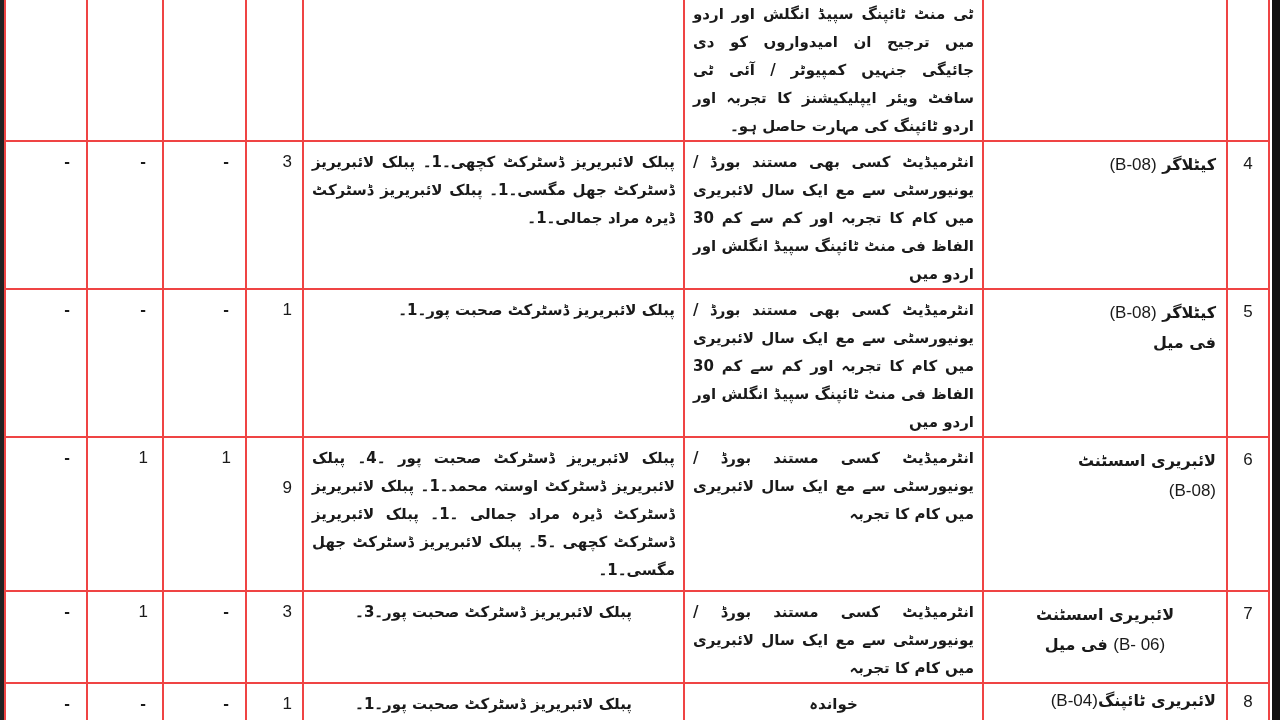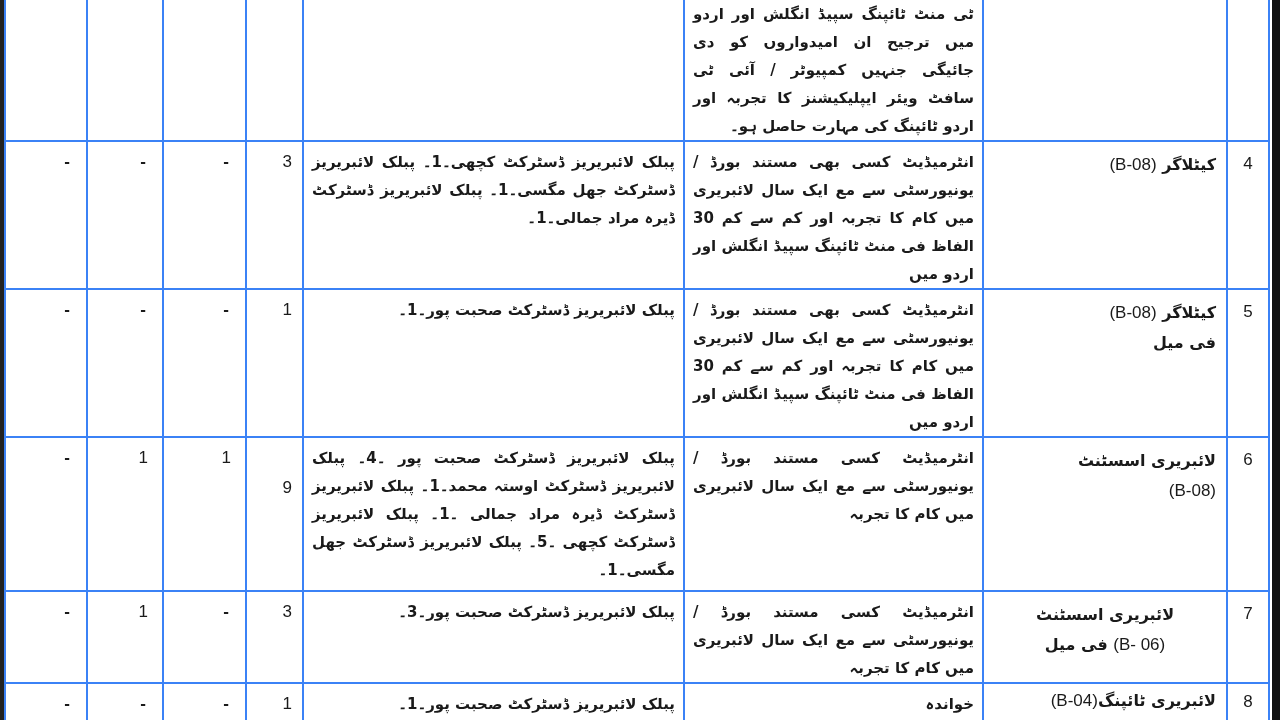--- a/index.html
+++ b/index.html
@@ -1,27 +1,27 @@
 <!DOCTYPE html>
 <html><head>
 <meta charset="utf-8">
 <style>
   html, body { margin:0; padding:0; background:#ffffff; }
   body { width:1280px; height:720px; overflow:hidden; position:relative;
          font-family:"DejaVu Sans", sans-serif; color:#1a1a1a; }
   .page-edge-left { position:absolute; left:0; top:0; width:5px; height:720px; background:#222; }
   .page-edge-right { position:absolute; right:0; top:0; width:8px; height:720px; background:#111; }
   table.jobs { position:absolute; left:4px; top:-2px; width:1264px; border-collapse:collapse; table-layout:fixed; }
-  table.jobs td { border:2px solid #3b82f6; vertical-align:top; padding:0;margin-top:40px; }
+  table.jobs td { border:2px solid #ef4444; vertical-align:top; padding:0;margin-top:40px; }
   .c-q { width:82px; } .c-r { width:76px; } .c-s { width:83px; } .c-n { width:57px; }
   .c-loc { width:381px; } .c-qual { width:299px; } .c-post { width:244px; } .c-sn { width:42px; }
   .num { font-family:"Liberation Sans", sans-serif; font-size:17px; text-align:right; padding:10px 10px 0 0 !important; }
   .dash { font-family:"Liberation Sans", sans-serif; font-size:17px; text-align:right; padding:10px 16px 0 0 !important; font-weight:bold; }
   .sn { font-family:"Liberation Sans", sans-serif; font-size:17px; text-align:center; padding-top:12px !important; }
-  .urdu { direction:rtl; text-align:right; font-family:"DejaVu Sans", sans-serif; font-size:15px; line-height:28px;
+  .urdu { direction:rtl; text-align:center; font-family:"DejaVu Sans", sans-serif; font-size:15px; line-height:28px;
           padding:6px 8px 0 8px !important; font-weight:bold; }
   .urdu.just { text-align:justify; text-align-last:right; }
   .post { direction:rtl; font-family:"DejaVu Sans", sans-serif; font-size:16px; line-height:30px;
           padding:8px 10px 0 10px !important; font-weight:bold; }
   .post .grade { font-family:"Liberation Sans", sans-serif; font-weight:normal; font-size:17px; direction:ltr; unicode-bidi:embed; }
   .post.center { text-align:center; }
 </style>
 </head>
 <body>
 

